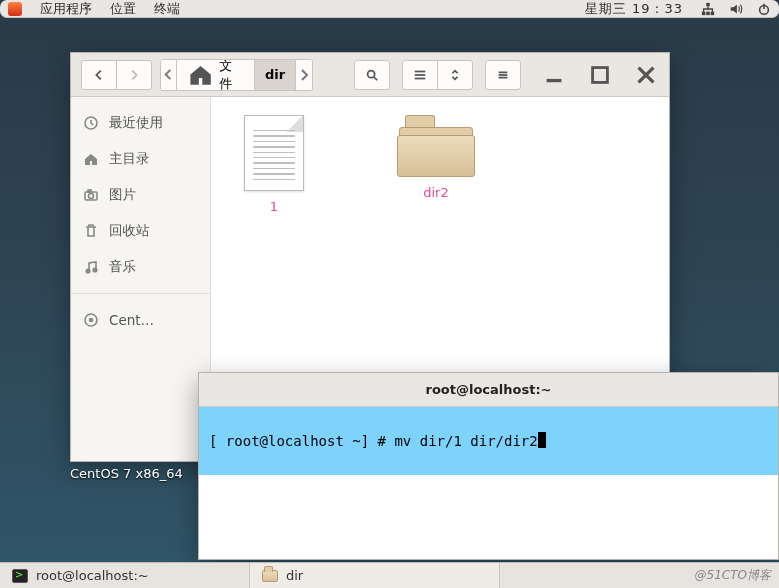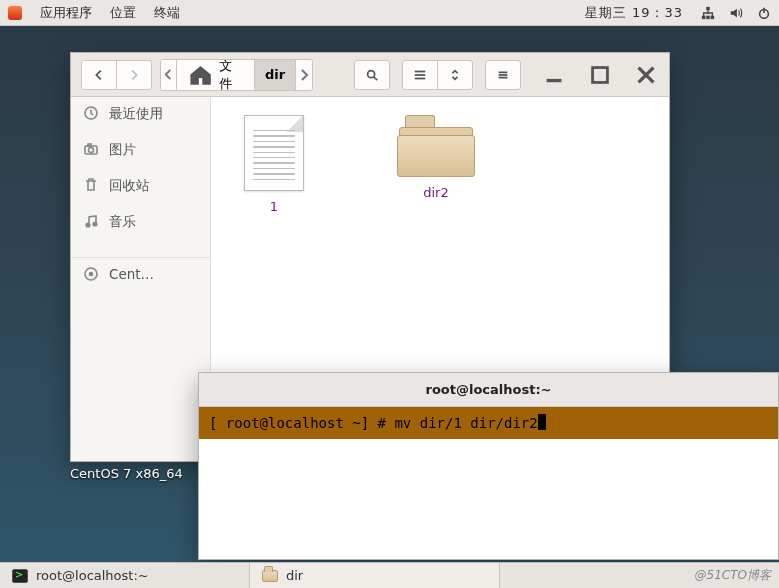--- a/index.html
+++ b/index.html
@@ -1,20 +1,20 @@
 <!DOCTYPE html>
 <html><head>
 <meta charset="utf-8">
 <style>
   * { box-sizing: border-box; margin: 0; padding: 0; }
   html, body { width: 779px; height: 588px; overflow: hidden; font-family: "DejaVu Sans", sans-serif; font-size: 13px; }
   body { background: linear-gradient(to bottom, #2a3a47 0%, #2e4453 45%, #30576b 100%); position: relative; }
 
   
-  .topbar { position: absolute; left:0; right:0; top:0; height:26px; background:#e9e6e3; border-bottom:1px solid #c9c4c0; display:flex; align-items:center; padding:0 8px; color:#2e2e2e; }
+  .topbar { position: absolute; left:0; right:0; top:0; height:18px; background:#e9e6e3; border-bottom:1px solid #c9c4c0; display:flex; align-items:center; padding:0 8px; color:#2e2e2e;border-radius:7px; }
   .topbar .menus { display:flex; gap:18px; align-items:center;}
   .topbar .menus span { display:flex; align-items:center; gap:4px;}
   .topbar .spacer { flex:1; }
   .topbar .clock { font-weight:500; letter-spacing:1px; }
   .topbar .tray { display:flex; gap:14px; align-items:center; margin-left:18px;}
   .topbar svg { width:14px; height:14px; display:block; }
   .app-logo{width:14px;height:14px;border-radius:3px;overflow:hidden;position:relative;background:linear-gradient(#ff8040,#d03018);}
 
   
   .fm-window { position:absolute; left:70px; top:52px; width:600px; height:410px; box-shadow: 0 8px 24px rgba(0,0,0,0.35); background:#fff; border:1px solid #b6b2ae; }
@@ -27,41 +27,41 @@
   .btn-group .btn-flat:last-child{border-radius:0 3px 3px 0; margin-left:-1px;}
   .pathbar{display:flex;border:1px solid #c9c4c0;border-radius:3px;overflow:hidden;margin-left:2px;}
   .pathbar .seg{height:30px;display:flex;align-items:center;padding:0 10px;background:#fdfcfb;border-right:1px solid #c9c4c0;gap:5px;}
   .pathbar .seg:last-child{border-right:none;}
   .pathbar .seg.active{background:#d9d4cf;font-weight:600;}
   .pathbar .arrow{width:16px;justify-content:center;padding:0;}
   .fm-titlebar .grow{flex:1;}
   .winctl{width:26px;height:26px;margin-left:14px;display:flex;align-items:center;justify-content:center;color:#555;cursor:pointer;}
   .fm-body{display:flex;height:calc(100% - 44px);}
   .sidebar{width:140px;background:#f7f5f2;border-right:1px solid #e3ded9;padding:8px 0;}
-  .sb-item{height:36px;display:flex;align-items:flex-start;gap:10px;padding:0 12px;color:#666;cursor:pointer;}
+  .sb-item{height:36px;display:flex;align-items:center;gap:10px;padding:0 12px;color:#666;cursor:pointer;}
   .sb-item span.label{color:#555;font-size:13.5px;}
   .sb-sep{height:1px;background:#e3ded9;margin:8px 0;}
   .sb-item svg{width:16px;height:16px;flex:none;}
   .fm-content{flex:1;background:#fff;padding:18px;display:flex;align-items:flex-start;gap:72px;}
   .file{width:90px;display:flex;flex-direction:column;align-items:center;gap:8px;}
-  .file .label{font-size:13px;color:#701a75;}
+  .file .label{font-size:13px;color:#ec4899;}
   .file-icon{width:60px;height:76px;background:#fff;border:1px solid #bbb;position:relative;box-shadow:0 1px 2px rgba(0,0,0,.12);}
   .file-icon .fold{position:absolute;top:0;right:0;width:16px;height:16px;background:linear-gradient(135deg,transparent 50%,#ddd 50%);}
   .file-icon .lines{position:absolute;left:8px;right:8px;top:14px;bottom:10px;display:flex;flex-direction:column;gap:4px;}
   .file-icon .lines i{display:block;height:2px;background:#bfbfbf;border-radius:1px;}
   .folder-icon{width:78px;height:62px;position:relative;}
   .folder-icon .back{position:absolute;left:2px;right:2px;bottom:2px;height:48px;background:#e1cda7;border-radius:3px;border:1px solid #b89b70;}
   .folder-icon .tab{position:absolute;left:8px;top:0;width:30px;height:14px;background:#e1cda7;border:1px solid #b89b70;border-bottom:none;border-radius:3px 3px 0 0;}
   .folder-icon .front{position:absolute;left:0;right:0;bottom:0;height:42px;background:linear-gradient(#ecdcbb,#d7c097);border:1px solid #b89b70;border-radius:3px;}
 
   
   .term-window{position:absolute;left:198px;top:372px;right:0;height:188px;background:#fff;border:1px solid #b6b2ae;box-shadow:0 8px 24px rgba(0,0,0,.35);}
   .term-titlebar{height:34px;background:#e9e6e3;border-bottom:1px solid #cfcac5;display:flex;align-items:center;justify-content:center;font-weight:600;color:#222;}
   .term-menu{height:30px;border-bottom:1px solid #d8d3ce;display:flex;align-items:center;gap:18px;padding:0 10px;background:#f6f4f1;color:#333;font-size:13px;}
-  .term-body{padding:6px 10px;font-family:"DejaVu Sans Mono",monospace;font-size:14px;color:#000;background:#a16207;line-height:20px;white-space:pre;}
+  .term-body{padding:24px 10px;font-family:"DejaVu Sans Mono",monospace;font-size:14px;color:#000;background:#7dd3fc;line-height:20px;white-space:pre;}
   .cursor{display:inline-block;width:8px;height:16px;background:#000;vertical-align:-2px;}
 
   
   .desk-label{position:absolute;left:70px;top:466px;color:#fff;font-size:13px;text-shadow:0 1px 2px #000;}
 
   
   .taskbar{position:absolute;left:0;right:0;bottom:0;height:26px;background:#e7e4e0;border-top:1px solid #c0bbb5;display:flex;align-items:stretch;}
   .taskbar .task{display:flex;align-items:center;gap:8px;padding:0 12px;border-right:1px solid #c9c4c0;color:#333;min-width:250px;}
   .taskbar .task.dim{background:#efece7;}
   .taskbar .watermark{flex:1;display:flex;align-items:center;justify-content:flex-end;padding-right:8px;color:#888;font-style:italic;font-size:12px;}
@@ -191,20 +191,26 @@
   <div class="fm-body">
     <div class="sidebar">
       <div class="sb-item">
           <svg viewBox="0 0 16 16" fill="none" stroke="#888" stroke-width="1.6">
             <circle cx="8" cy="8" r="6"></circle>
             <path d="M8 5v3l2 2"></path>
           </svg>
           <span class="label">最近使用</span>
         </div>
       <div class="sb-item">
+          <svg viewBox="0 0 16 16" fill="#888">
+            <path d="M2 8l6-5 6 5v6H9v-4H7v4H2z"></path>
+          </svg>
+          <span class="label">主目录</span>
+        </div>
+      <div class="sb-item">
           <svg viewBox="0 0 16 16" fill="none" stroke="#888" stroke-width="1.6">
             <rect x="2" y="5" width="12" height="8" rx="1"></rect>
             <circle cx="8" cy="9" r="2.5"></circle>
             <rect x="5" y="3" width="3" height="2"></rect>
           </svg>
           <span class="label">图片</span>
         </div>
       <div class="sb-item">
           <svg viewBox="0 0 16 16" fill="none" stroke="#888" stroke-width="1.6">
             <path d="M3 4h10M5 4v9h6V4M6 4V2h4v2"></path>

